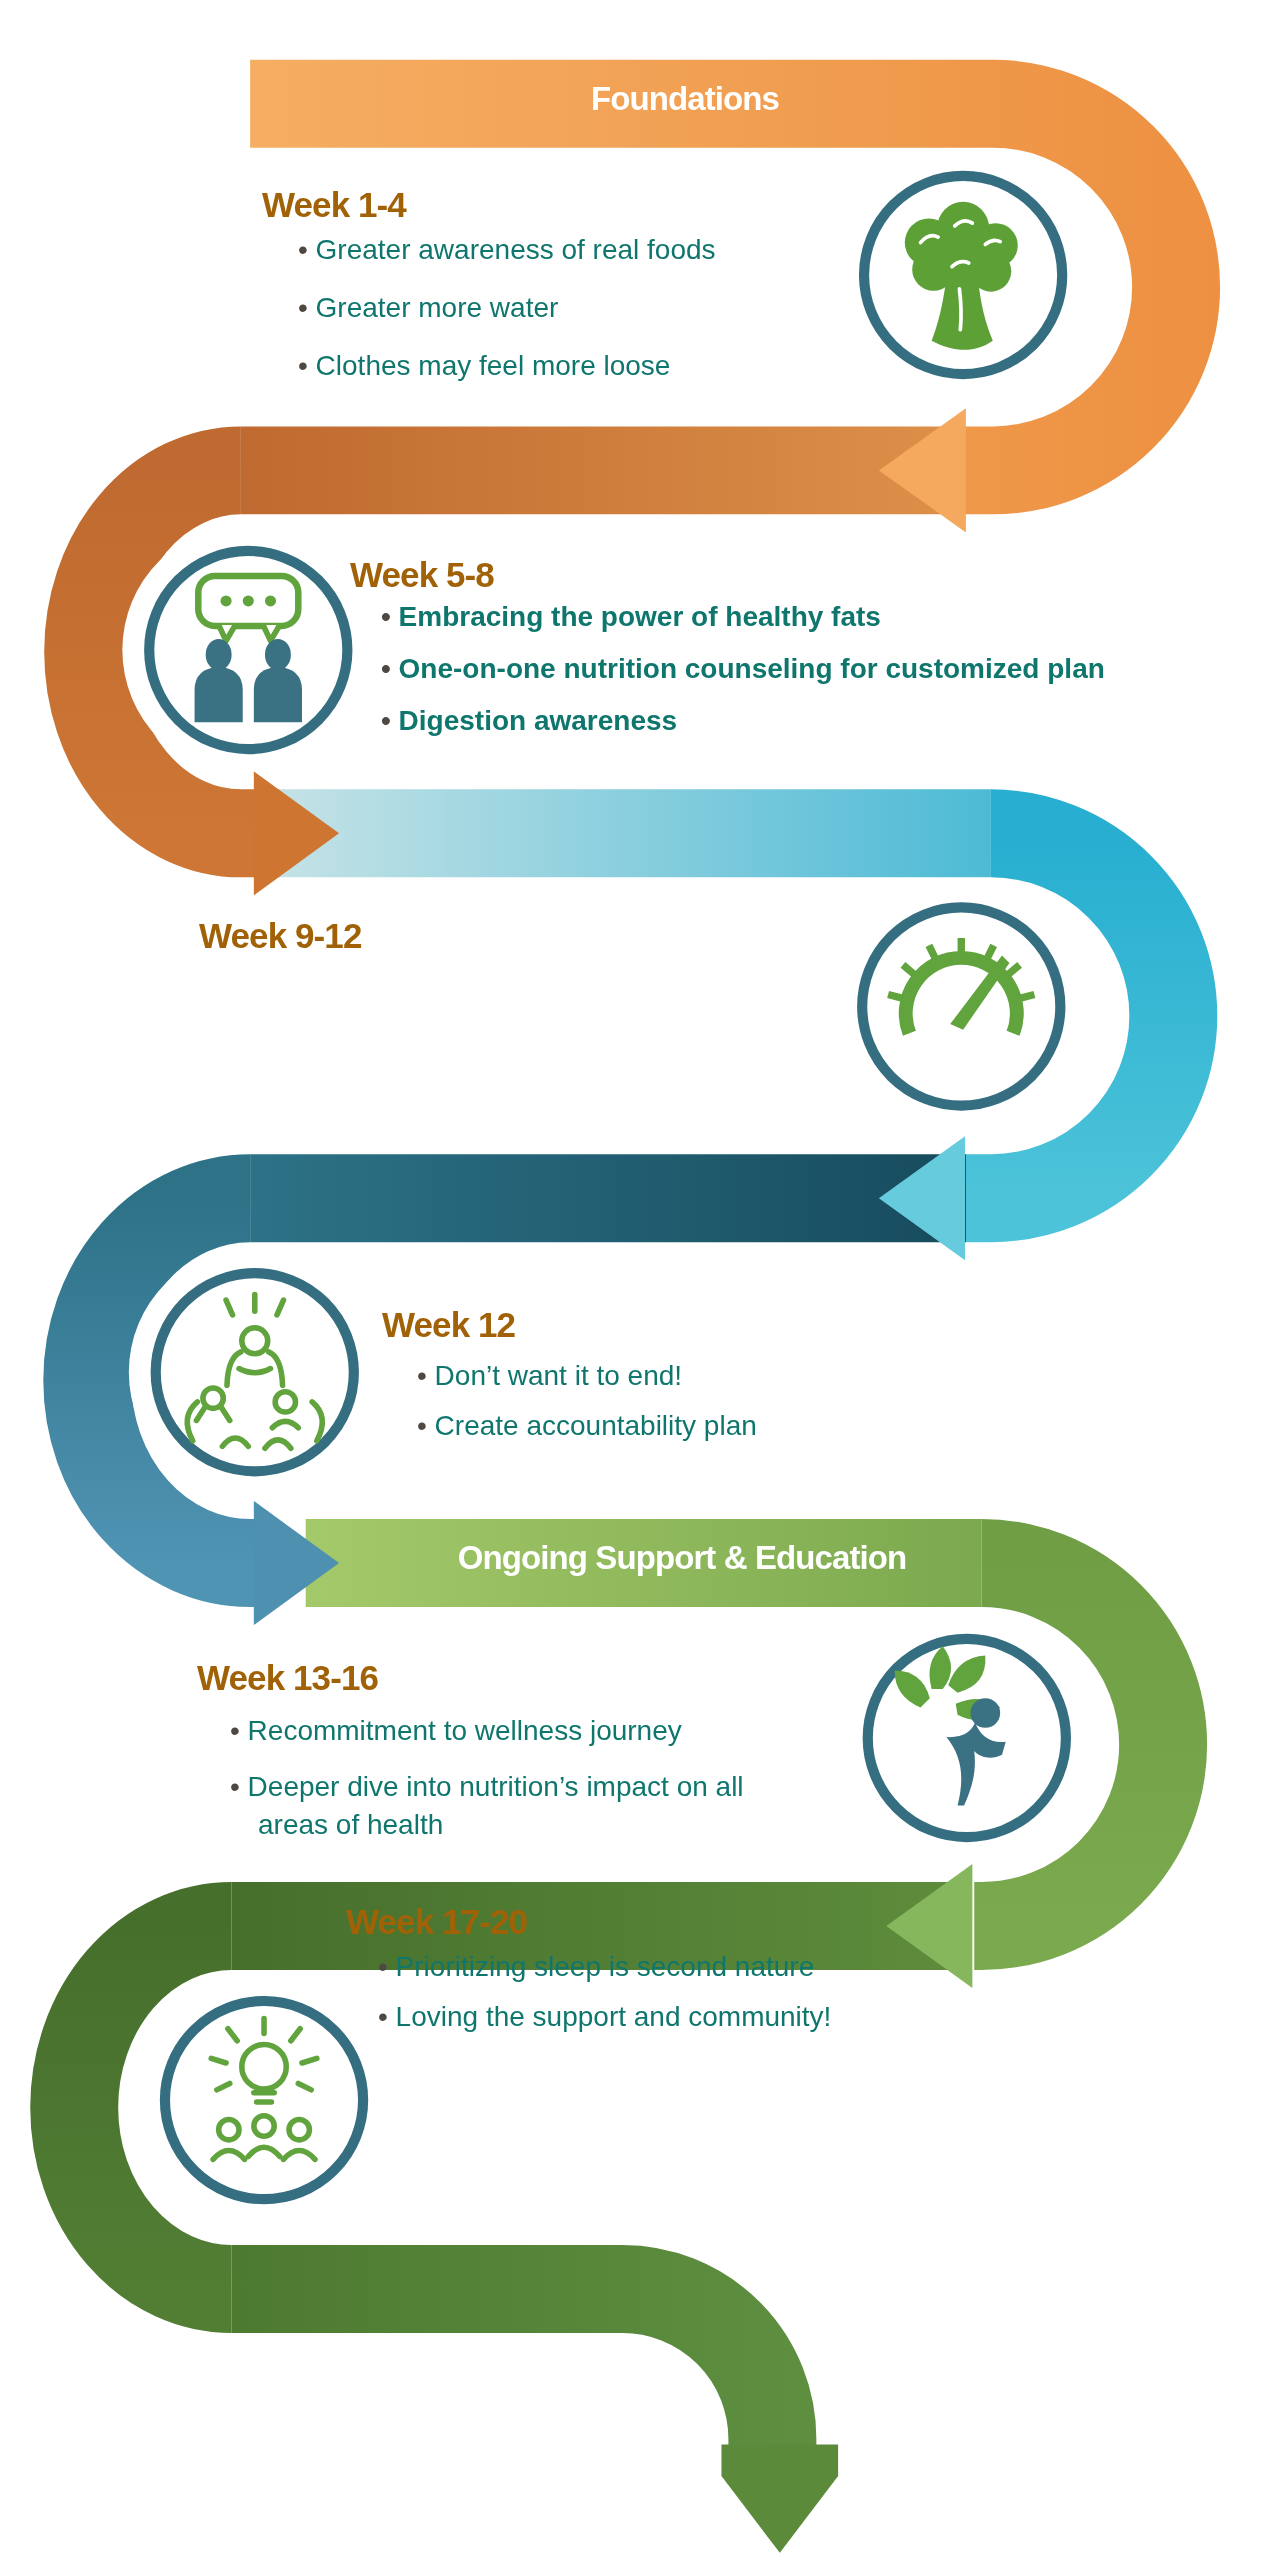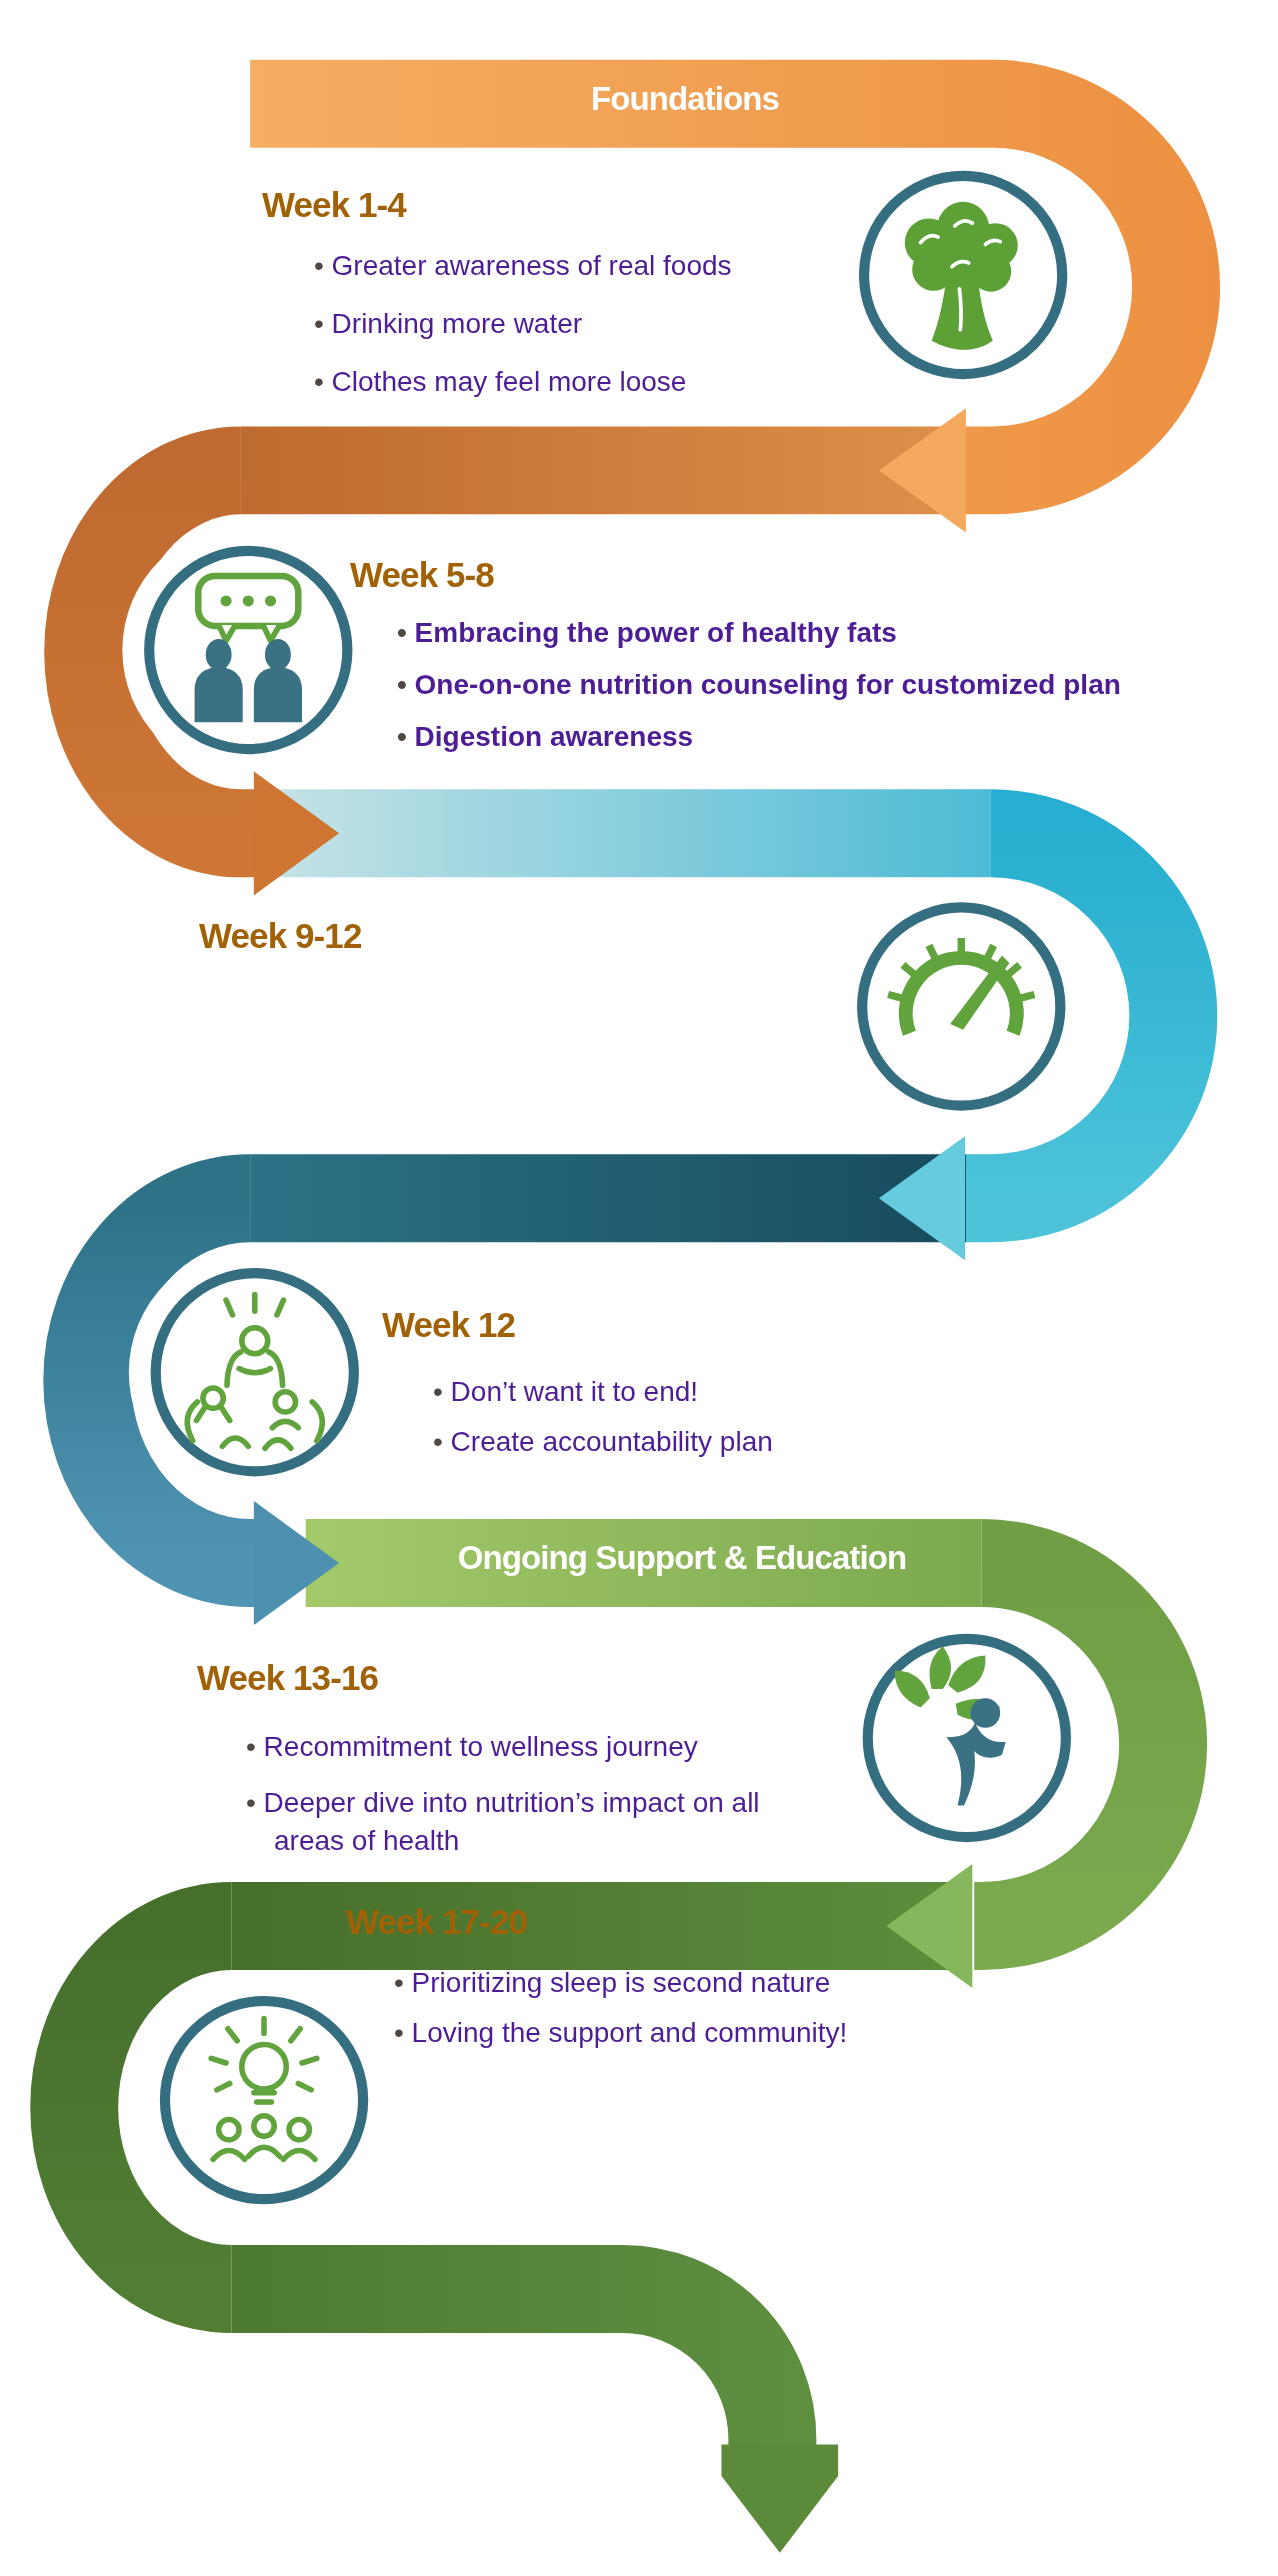--- a/index.html
+++ b/index.html
@@ -2,21 +2,21 @@
 <html style="font-size:15px"><head>
 <meta charset="utf-8">
 <style>
   html,body{margin:0;padding:0;background:#ffffff;}
   #canvas{position:relative;width:1279px;height:2576px;overflow:hidden;background:#fff;
           font-family:"Liberation Sans",sans-serif;}
   #flow-svg{position:absolute;left:0;top:0;z-index:1;}
   .txt{position:absolute;z-index:2;}
   .phase-title{font-weight:700;font-size:33px;color:#ffffff;letter-spacing:-0.9px;text-align:center;}
   .week-title{font-weight:700;font-size:35px;color:#a16207;letter-spacing:-0.9px;}
-  ul.bullets{list-style:none;margin:16px;padding:0;font-size:28px;color:#4c1d95;line-height:1.35;}
+  ul.bullets{list-style:none;margin:0;padding:0;font-size:28px;color:#0f766e;line-height:1.35;}
   ul.bullets li{padding-left:28px;}
   ul.bullets li::before{content:"\2022\00a0";margin-left:-28px;color:#4e4742;}
   .b1 li{margin-bottom:20.4px;}
   .b2 li{margin-bottom:14px;font-weight:bold;}
   .b3 li{margin-bottom:10.2px;}
   .b4 li{margin-bottom:12px;}
   .b5 li{margin-bottom:18.5px;}
   .b6 li{margin-bottom:12px;}
 </style>
 </head>
@@ -217,21 +217,21 @@
       <path d="M 306 2332 Q 323 2313 340 2332"></path>
     </g>
   </svg>
 
   <div class="txt phase-title" style="left:250px;top:80px;width:870px;">Foundations</div>
   <div class="txt phase-title" style="left:306px;top:1539px;width:752px;">Ongoing Support &amp; Education</div>
 
   <div class="txt week-title" style="left:262px;top:185px;">Week 1-4</div>
   <ul class="txt bullets b1" style="left:298px;top:231px;width:648px;">
     <li>Greater awareness of real foods</li>
-    <li>Drinking more water</li>
+    <li>Greater more water</li>
     <li>Clothes may feel more loose</li>
   </ul>
 
   <div class="txt week-title" style="left:350px;top:555px;">Week 5-8</div>
   <ul class="txt bullets b2" style="left:381px;top:598px;width:759px;">
     <li>Embracing the power of healthy fats</li>
     <li>One-on-one nutrition counseling for customized plan</li>
     <li>Digestion awareness</li>
   </ul>
 

